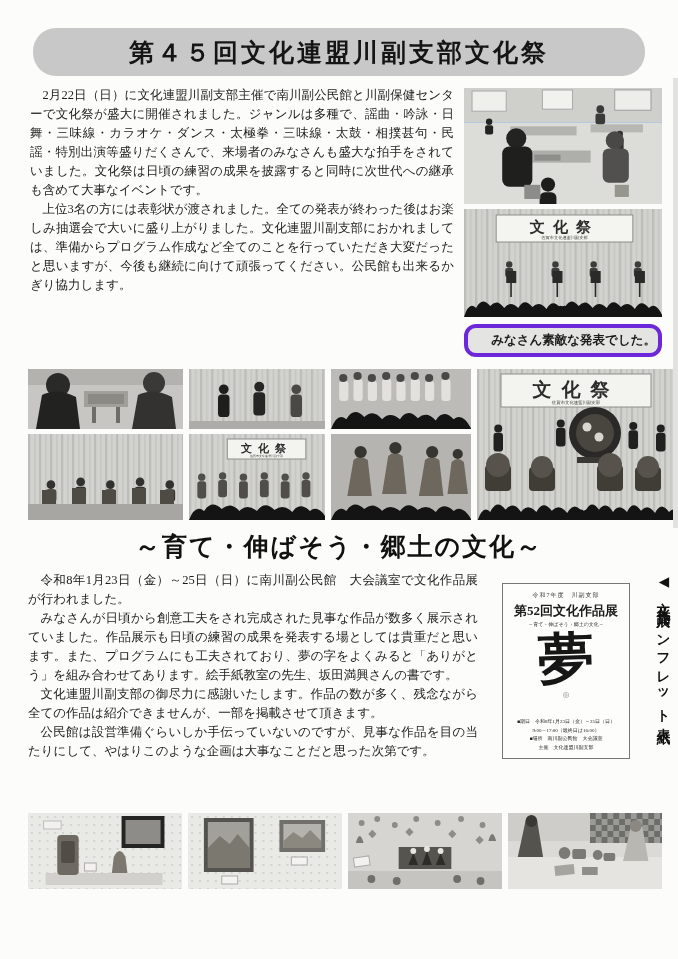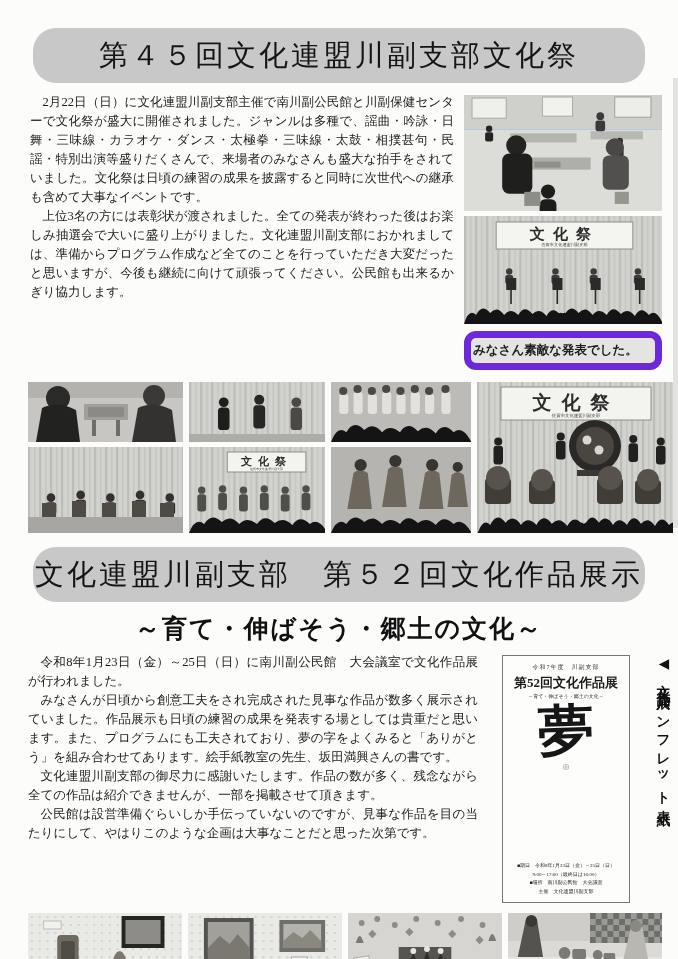--- a/index.html
+++ b/index.html
@@ -11,44 +11,44 @@
     background:#fcfcfa;
     overflow:hidden;
     font-family:"Liberation Serif","DejaVu Serif",serif;
     color:#1c1c1c;
   }
   .scan-edge{position:absolute;right:0;top:78px;width:5px;height:450px;background:#e2e2e0;}
   .banner{
     margin:0 33px 10px;
     background:#c8c8c8;
     text-align:center;
-    font-weight:normal;
-    font-size:29px;
+    font-weight:bold;
+    font-size:25px;
     letter-spacing:3px;
     padding:8px 0 7px;
     color:#151515;
     border-radius:23px;
   }
   .banner.first{margin-top:28px;}
   .banner.second{margin-top:14px;}
   .section1{margin:0 16px 0 30px; font-size:12.5px; line-height:19px;}
   .section1 p{margin:0;text-align:justify;text-indent:1em;}
   .float-photos{
     float:right; width:198px; margin:2px 0 4px 10px;
   }
   .photo{background:#3b82f6; overflow:hidden;}
   .photo svg{display:block;width:100%;height:100%;}
   .fp1{height:116px;}
   .fp2{height:108px; margin-top:5px;}
   .caption-bubble{
     margin-top:7px;
     background:#e4e4e2;
-    border:7px solid #6d28d9;
+    border:4px solid #6d28d9;
     border-radius:12px;
-    text-align:left;
+    text-align:right;
     font-size:12.5px;
     font-weight:bold;
     padding:3px 2px;
     font-family:"Liberation Sans","DejaVu Sans",sans-serif;
   }
   .clear{clear:both;}
   .grid1{
     margin:8px 0 0 28px;
     display:grid;
     grid-template-columns:155px 136px 140px 196px;
@@ -71,25 +71,25 @@
     gap:24px;
     align-items:flex-start;
   }
   .section2 .text{flex:1;font-size:12.5px;line-height:19px;}
   .section2 .text p{margin:0;text-align:justify;text-indent:1em;}
   .pamphlet{
     width:128px;
     border:1.5px solid #777;
     background:#fdfdfb;
     box-sizing:border-box;
-    height:248px;
+    height:176px;
     padding:7px 4px 6px;
     text-align:center;
     display:flex;flex-direction:column;
-    margin-top:2px;
+    margin-top:12px;
   }
   .pamphlet .year{font-size:6px;letter-spacing:1px;color:#333;}
   .pamphlet .ptitle{font-size:13px;font-weight:bold;margin-top:2px;letter-spacing:0;}
   .pamphlet .psub{font-size:5px;color:#222;margin-top:1px;}
   .pamphlet .callig{font-size:56px;line-height:1.05;margin:3px 0 0;color:#161616;font-weight:bold;transform:rotate(-2deg);}
   .pamphlet .seal{font-size:8px;color:#8a8a8a;margin-top:1px;}
   .pamphlet .details{margin-top:auto;font-size:5px;line-height:1.7;color:#222;}
   .side-caption{
     writing-mode:vertical-rl;
     text-orientation:mixed;
@@ -345,23 +345,20 @@
           <circle cx="29" cy="18" r="6"></circle>
             <circle cx="63" cy="14" r="6"></circle>
             <circle cx="99" cy="18" r="6"></circle>
             <circle cx="124" cy="20" r="5"></circle>
         </g>
         <use href="#audience" transform="translate(0,64) scale(1.25,1.0)"></use>
       </svg>
     </div>
   </div>
 
-  <div class="banner second">
-    <span>文化連盟川副支部　第５２回文化作品展示</span>
-  </div>
   <div class="subtitle">～育て・伸ばそう・郷土の文化～</div>
 
   <div class="section2">
     <div class="text">
       <p>令和8年1月23日（金）～25日（日）に南川副公民館　大会議室で文化作品展が行われました。</p>
       <p>みなさんが日頃から創意工夫をされ完成された見事な作品が数多く展示されていました。作品展示も日頃の練習の成果を発表する場としては貴重だと思います。また、プログラムにも工夫されており、夢の字をよくみると「ありがとう」を組み合わせてあります。絵手紙教室の先生、坂田満興さんの書です。</p>
       <p>文化連盟川副支部の御尽力に感謝いたします。作品の数が多く、残念ながら全ての作品は紹介できませんが、一部を掲載させて頂きます。</p>
       <p>公民館は設営準備ぐらいしか手伝っていないのですが、見事な作品を目の当たりにして、やはりこのような企画は大事なことだと思った次第です。</p>
     </div>
     <div class="pamphlet">

